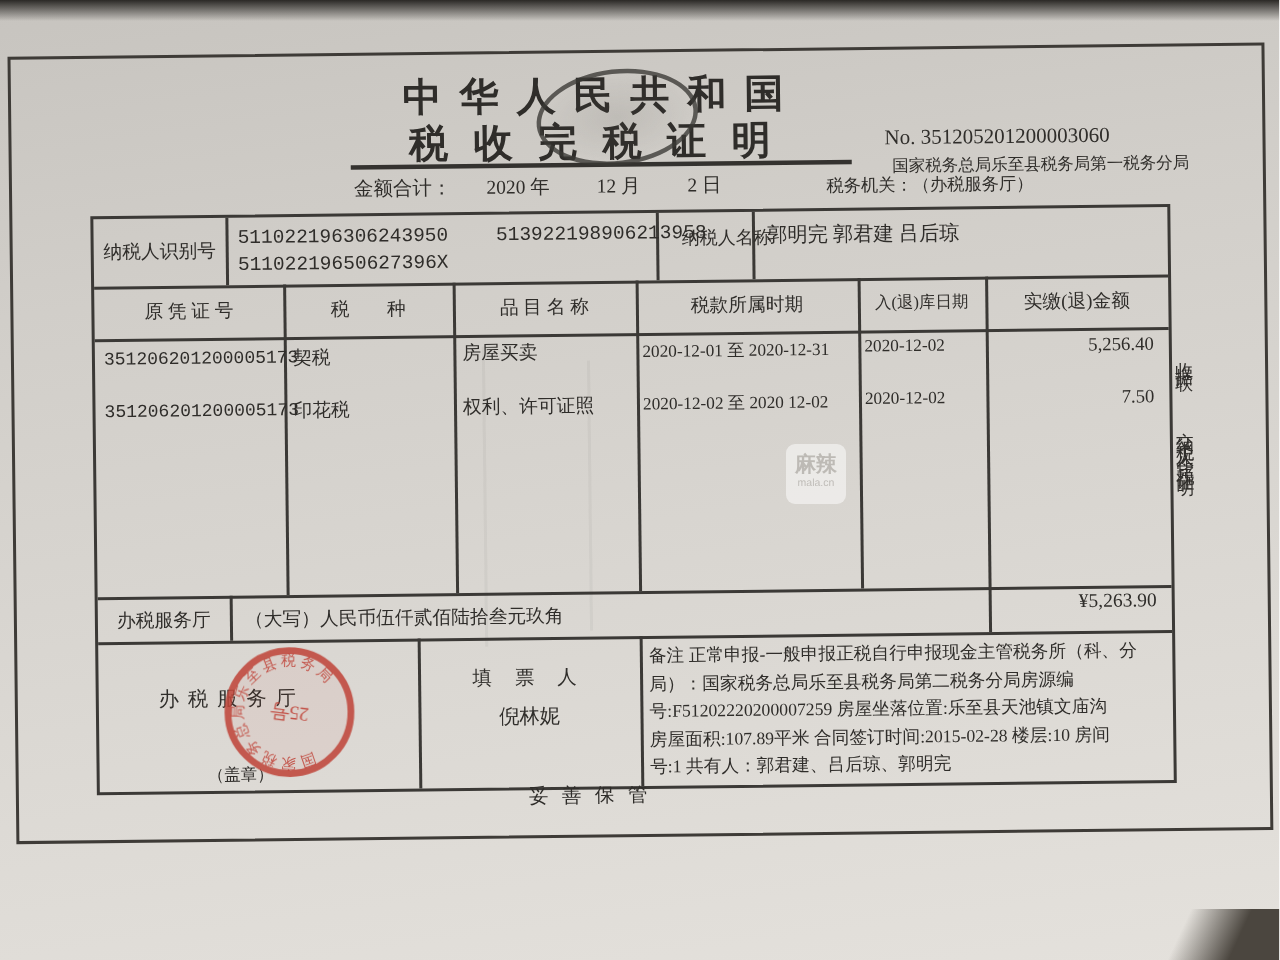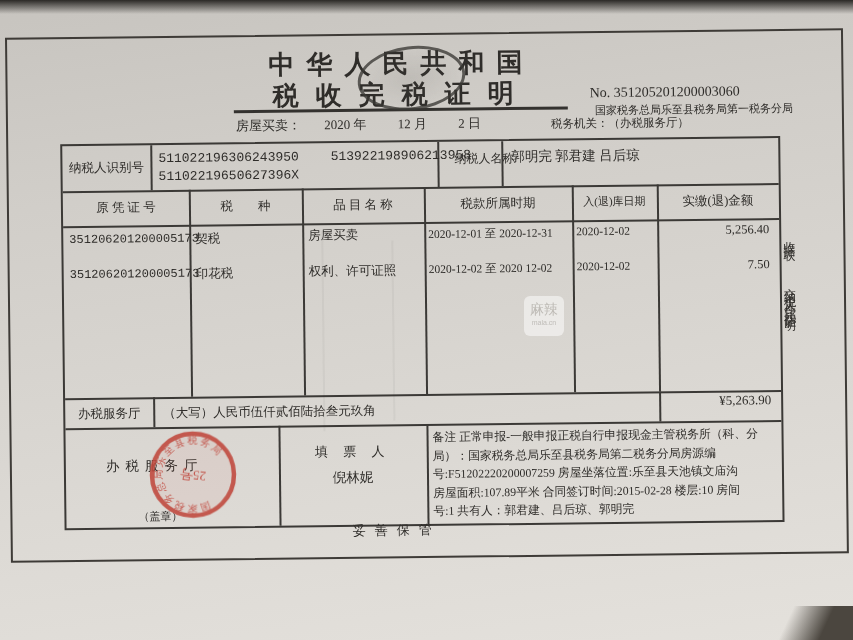--- a/index.html
+++ b/index.html
@@ -36,21 +36,21 @@
   .remark{left:367px;top:286px;width:346px;font-size:11.8px;line-height:18.6px;}
   .side-note{left:781px;top:236px;height:290px;writing-mode:vertical-rl;text-orientation:upright;
     font-size:12px;letter-spacing:4px;}
   .side-note .part2{margin-top:16px;display:inline-block;}
   .keep-note{left:350px;top:521px;font-size:13px;letter-spacing:9px;}
   .watermark{left:276px;top:290px;font-size:38px;font-weight:bold;letter-spacing:5px;
     color:rgba(255,255,255,0.55);z-index:6;font-family:"Liberation Sans","DejaVu Sans",sans-serif;}
   .wm-badge{left:524px;top:296px;width:40px;height:40px;border-radius:6px;
     background:rgba(255,255,255,0.5);z-index:6;text-align:center;
     font-family:"Liberation Sans","DejaVu Sans",sans-serif;}
-  .wm-badge .b1{display:block;font-size:14px;font-weight:normal;color:rgba(186,183,178,0.95);margin-top:5px;}
+  .wm-badge .b1{display:block;font-size:14px;font-weight:bold;color:rgba(186,183,178,0.95);margin-top:5px;}
   .wm-badge .b2{display:block;font-size:7px;color:rgba(186,183,178,0.9);}
   .red-seal{left:145px;top:426px;width:92px;height:92px;z-index:5;filter:blur(0.3px);}
   .crease{position:absolute;width:2px;background:rgba(60,55,50,0.05);}
 </style>
 </head>
 <body>
 
 <div class="stage">
   <div class="sheet">
 
@@ -59,21 +59,21 @@
     <div class="abs title1">中华人民共和国</div>
     <div class="abs title2">税收完税证明</div>
     <div class="abs title-rule"></div>
     <div class="abs oval-seal"></div>
 
     <div class="abs serial">No. 351205201200003060</div>
     <div class="abs agency">国家税务总局乐至县税务局第一税务分局</div>
     <div class="abs authority">税务机关：（办税服务厅）</div>
 
     <div class="abs issue-row">
-      <span>房屋买卖：</span>
+      <span>金额合计：</span>
       <span class="gap1">2020 年</span>
       <span class="gap2">12 月</span>
       <span class="gap2">2 日</span>
     </div>
 
     <div class="abs tbl">
 
       <div class="hline" style="top:45px"></div>
       <div class="hline" style="top:80px"></div>
       <div class="hline" style="top:252px"></div>

